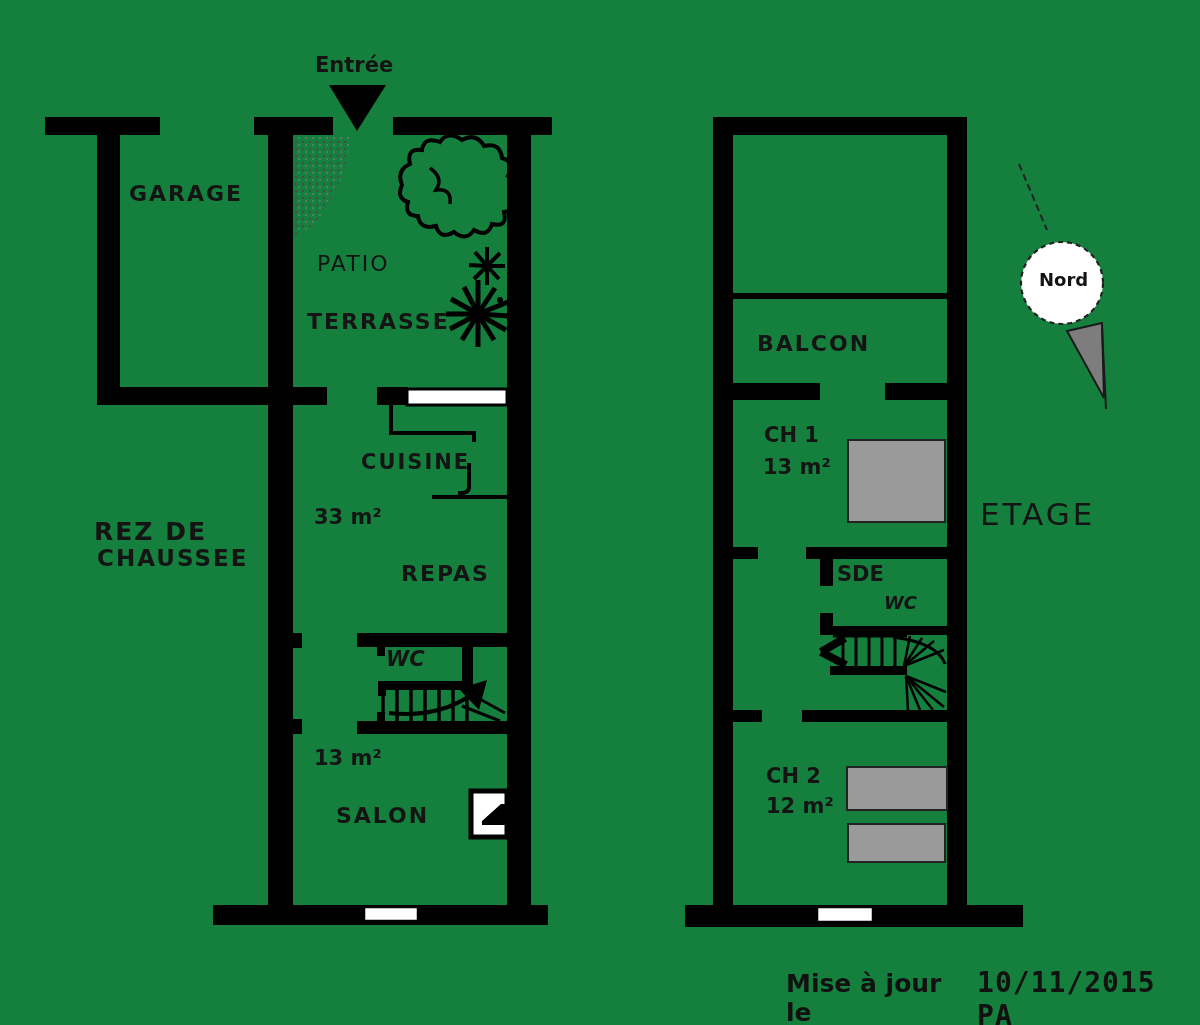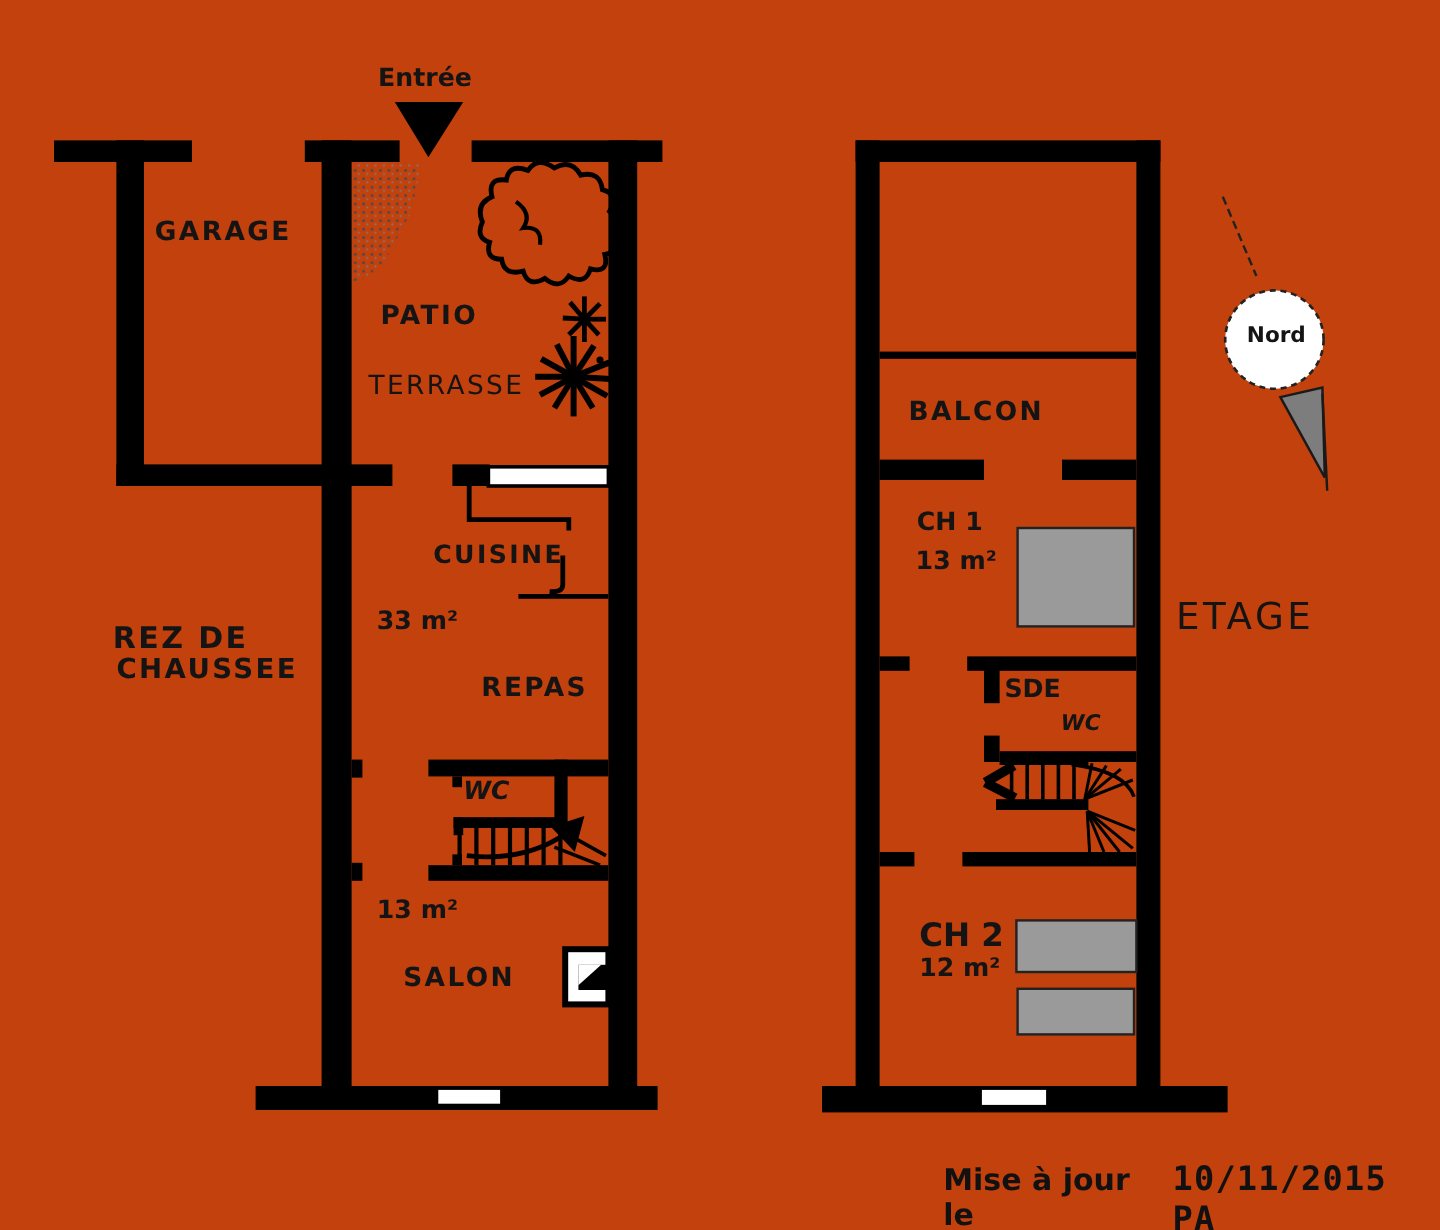--- a/index.html
+++ b/index.html
@@ -1,16 +1,16 @@
 <!DOCTYPE html>
 <html><head>
 <meta charset="utf-8">
 <style>
   html,body{margin:0;padding:0;background:#ffffff;}
-  .canvas{position:relative;width:1200px;height:1025px;background:#c2410c;overflow:hidden;
+  .canvas{position:relative;width:1200px;height:1025px;background:#15803d;overflow:hidden;
           font-family:"DejaVu Sans",sans-serif;}
   svg.plan{position:absolute;left:0;top:0;}
   .lbl{position:absolute;color:#141414;white-space:nowrap;line-height:1;font-weight:700;}
   .ls2{letter-spacing:2px;}
   .ital{font-style:italic;}
   .footer{position:absolute;left:786px;top:966px;display:flex;align-items:baseline;gap:9px;color:#111;}
   .footer .pre{font-size:25px;font-weight:600;}
   .footer .date{font-size:28px;font-weight:800;letter-spacing:1px;font-family:"DejaVu Sans Mono","DejaVu Sans",monospace,sans-serif;}
 </style>
 </head>
@@ -183,38 +183,38 @@
     <g>
       <line x1="1019" y1="164" x2="1047" y2="230" stroke="#222" stroke-width="2" stroke-dasharray="7 4"></line>
       <circle cx="1062" cy="283" r="41" fill="#ffffff" stroke="#222" stroke-width="2.2" stroke-dasharray="5 4"></circle>
       <polygon points="1067,331 1102,323 1104,398" fill="#7d7d7d" stroke="#1a1a1a" stroke-width="2"></polygon>
       <line x1="1102" y1="328" x2="1106" y2="409" stroke="#1a1a1a" stroke-width="2"></line>
     </g>
   </svg>
 
   <div class="lbl" style="left:315px;top:55px;font-size:21px;">Entrée</div>
   <div class="lbl ls2" style="left:129px;top:183px;font-size:22px;font-weight:600;">GARAGE</div>
-  <div class="lbl ls2" style="left:317px;top:253px;font-size:22px;font-weight:700;">PATIO</div>
-  <div class="lbl ls2" style="left:307px;top:311px;font-size:22px;font-weight:400;">TERRASSE</div>
+  <div class="lbl ls2" style="left:317px;top:253px;font-size:22px;font-weight:400;">PATIO</div>
+  <div class="lbl ls2" style="left:307px;top:311px;font-size:22px;font-weight:700;">TERRASSE</div>
   <div class="lbl ls2" style="left:361px;top:452px;font-size:21px;font-weight:600;">CUISINE</div>
   <div class="lbl" style="left:314px;top:507px;font-size:21px;">33 m²</div>
   <div class="lbl ls2" style="left:94px;top:519px;font-size:25px;font-weight:600;">REZ DE</div>
   <div class="lbl ls2" style="left:97px;top:547px;font-size:23px;font-weight:600;">CHAUSSEE</div>
   <div class="lbl ls2" style="left:381px;top:563px;font-size:22px;font-weight:600;margin-left:20px;">REPAS</div>
   <div class="lbl ital" style="left:386px;top:649px;font-size:21px;">WC</div>
   <div class="lbl" style="left:314px;top:748px;font-size:21px;">13 m²</div>
   <div class="lbl ls2" style="left:336px;top:805px;font-size:22px;font-weight:600;">SALON</div>
 
   <div class="lbl ls2" style="left:757px;top:333px;font-size:22px;">BALCON</div>
   <div class="lbl" style="left:764px;top:425px;font-size:21px;text-align:right;">CH 1</div>
   <div class="lbl" style="left:763px;top:457px;font-size:21px;">13 m²</div>
   <div class="lbl ls2" style="left:980px;top:499px;font-size:31px;font-weight:400;letter-spacing:3px;">ETAGE</div>
   <div class="lbl" style="left:837px;top:564px;font-size:21px;font-weight:600;">SDE</div>
   <div class="lbl ital" style="left:884px;top:594px;font-size:18px;">WC</div>
-  <div class="lbl" style="left:766px;top:766px;font-size:27px;">CH 2</div>
+  <div class="lbl" style="left:766px;top:766px;font-size:21px;">CH 2</div>
   <div class="lbl" style="left:766px;top:796px;font-size:21px;">12 m²</div>
 
   <div class="lbl" style="left:1039px;top:271px;font-size:18px;">Nord</div>
 
   <div class="footer">
     <span class="pre">Mise à jour le</span>
     <span class="date">10/11/2015 PA</span>
   </div>
 
 </div>

